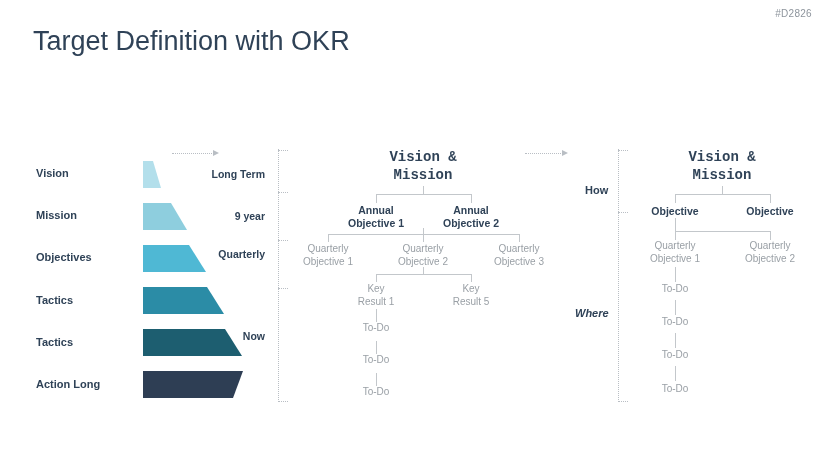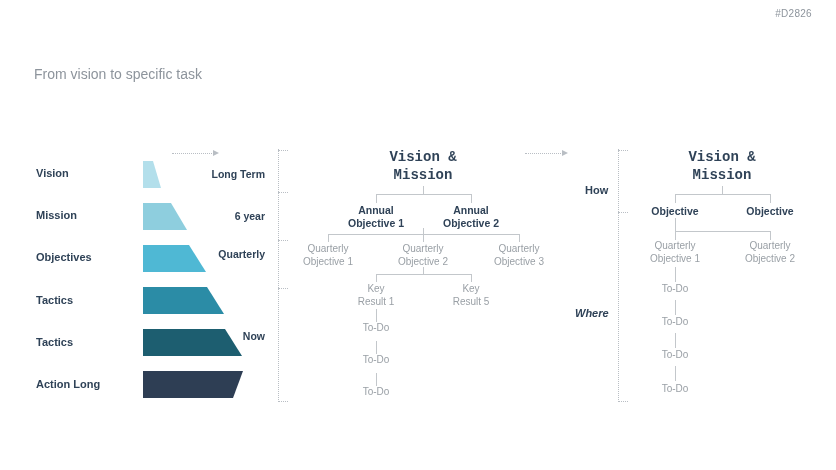--- a/index.html
+++ b/index.html
@@ -75,21 +75,21 @@
     position:absolute;font-size:11px;font-weight:bold;color:#2f4257;
     white-space:nowrap;
   }
 </style>
 </head>
 <body>
 
 <div class="slide">
 
   <div id="doc-id">#D2826</div>
-  <div id="page-subtitle">From vision to specific task</div>
+  <div id="page-title">Target Definition with OKR</div>
 
   <div>
 
     <div class="dot-arrow" style="left:172px;top:153px;width:42px;"></div>
     <div class="dot-arrow-head" style="left:213px;top:149.5px;"></div>
 
     <div class="funnel-label" style="top:167px;">Vision</div>
     <div class="funnel-label" style="top:209px;">Mission</div>
     <div class="funnel-label" style="top:251px;">Objectives</div>
     <div class="funnel-label" style="top:294px;">Tactics</div>
@@ -114,21 +114,21 @@
 
     <svg class="funnel-bar" style="top:329px;" width="120" height="27" viewBox="0 0 120 27">
       <polygon points="0,0 82,0 99,27 0,27" fill="#1d5e70"></polygon>
     </svg>
 
     <svg class="funnel-bar" style="top:371px;" width="120" height="27" viewBox="0 0 120 27">
       <polygon points="0,0 100,0 90,27 0,27" fill="#2e3e54"></polygon>
     </svg>
 
     <div class="time-label" style="left:150px;top:168px;width:115px;">Long Term</div>
-    <div class="time-label" style="left:150px;top:210px;width:115px;">6 year</div>
+    <div class="time-label" style="left:150px;top:210px;width:115px;">9 year</div>
     <div class="time-label" style="left:150px;top:248px;width:115px;">Quarterly</div>
     <div class="time-label" style="left:150px;top:330px;width:115px;">Now</div>
   </div>
 
   <div>
     <div class="rail" style="left:278px;top:149px;height:253px;"></div>
     <div class="rail-tick" style="left:278px;top:150px;width:10px;"></div>
     <div class="rail-tick" style="left:278px;top:192px;width:10px;"></div>
     <div class="rail-tick" style="left:278px;top:240px;width:10px;"></div>
     <div class="rail-tick" style="left:278px;top:288px;width:10px;"></div>

